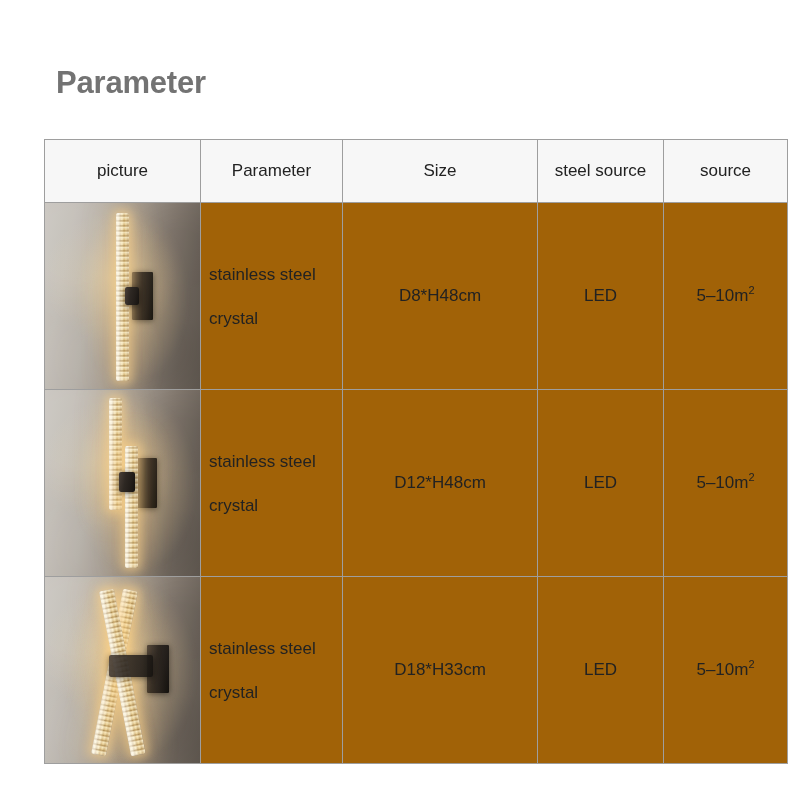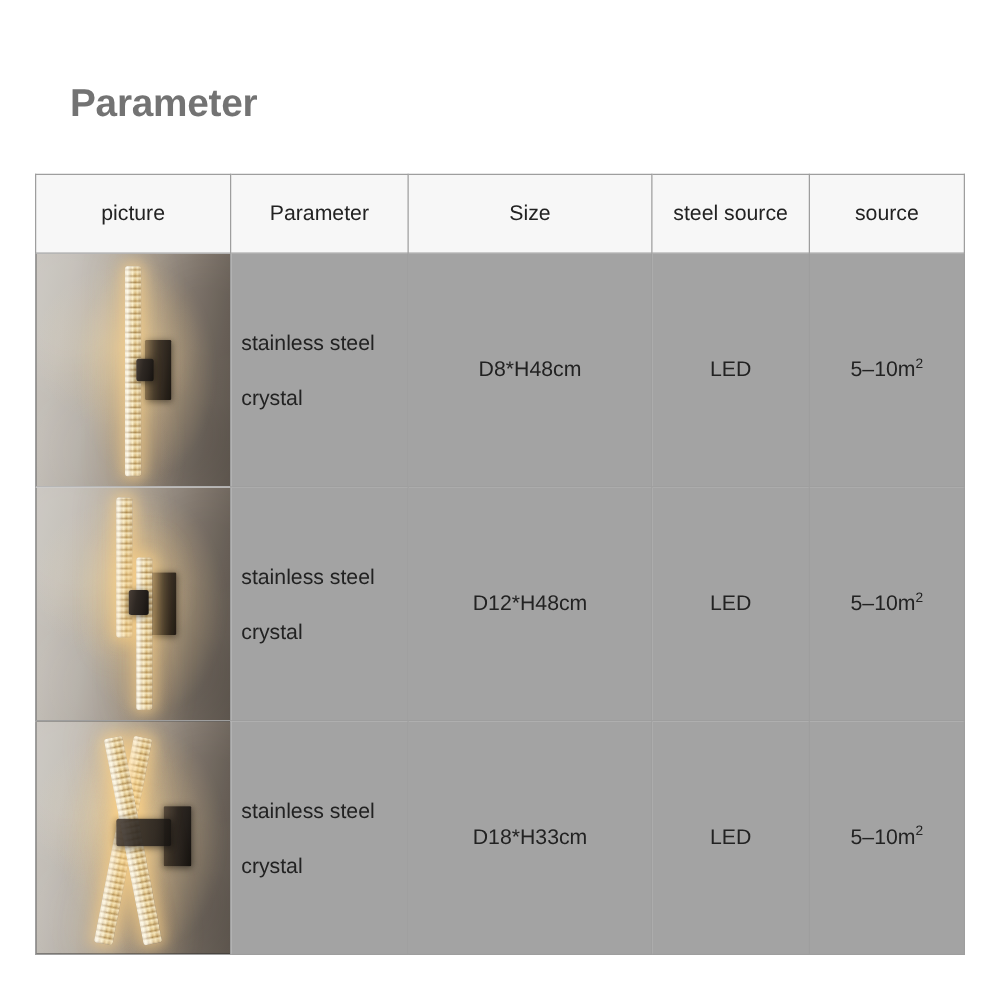--- a/index.html
+++ b/index.html
@@ -24,21 +24,21 @@
     font-size: 31px;
     font-weight: bold;
     letter-spacing: -0.2px;
     color: #737373;
     line-height: 38px;
   }
 
   
   .param-table {
     position: absolute;
-    left: 28px;
+    left: 44px;
     top: 139px;
     width: 743px;
     border-collapse: collapse;
     table-layout: fixed;
   }
   .param-table th,
   .param-table td {
     border: 1px solid #9e9e9e;
     padding: 0;
     vertical-align: middle;
@@ -56,21 +56,21 @@
     height: 62px;
     background: #f7f7f7;
     font-size: 17px;
     color: #222222;
     text-align: center;
   }
 
   tbody tr { height: 186px; }
 
   tbody td {
-    background: #a3a3a3;
+    background: #a16207;
     font-size: 17px;
     color: #222222;
     text-align: center;
   }
 
   td.cell-picture {
     padding: 0;
     background: #000;
     width: 156px;
     height: 186px;

